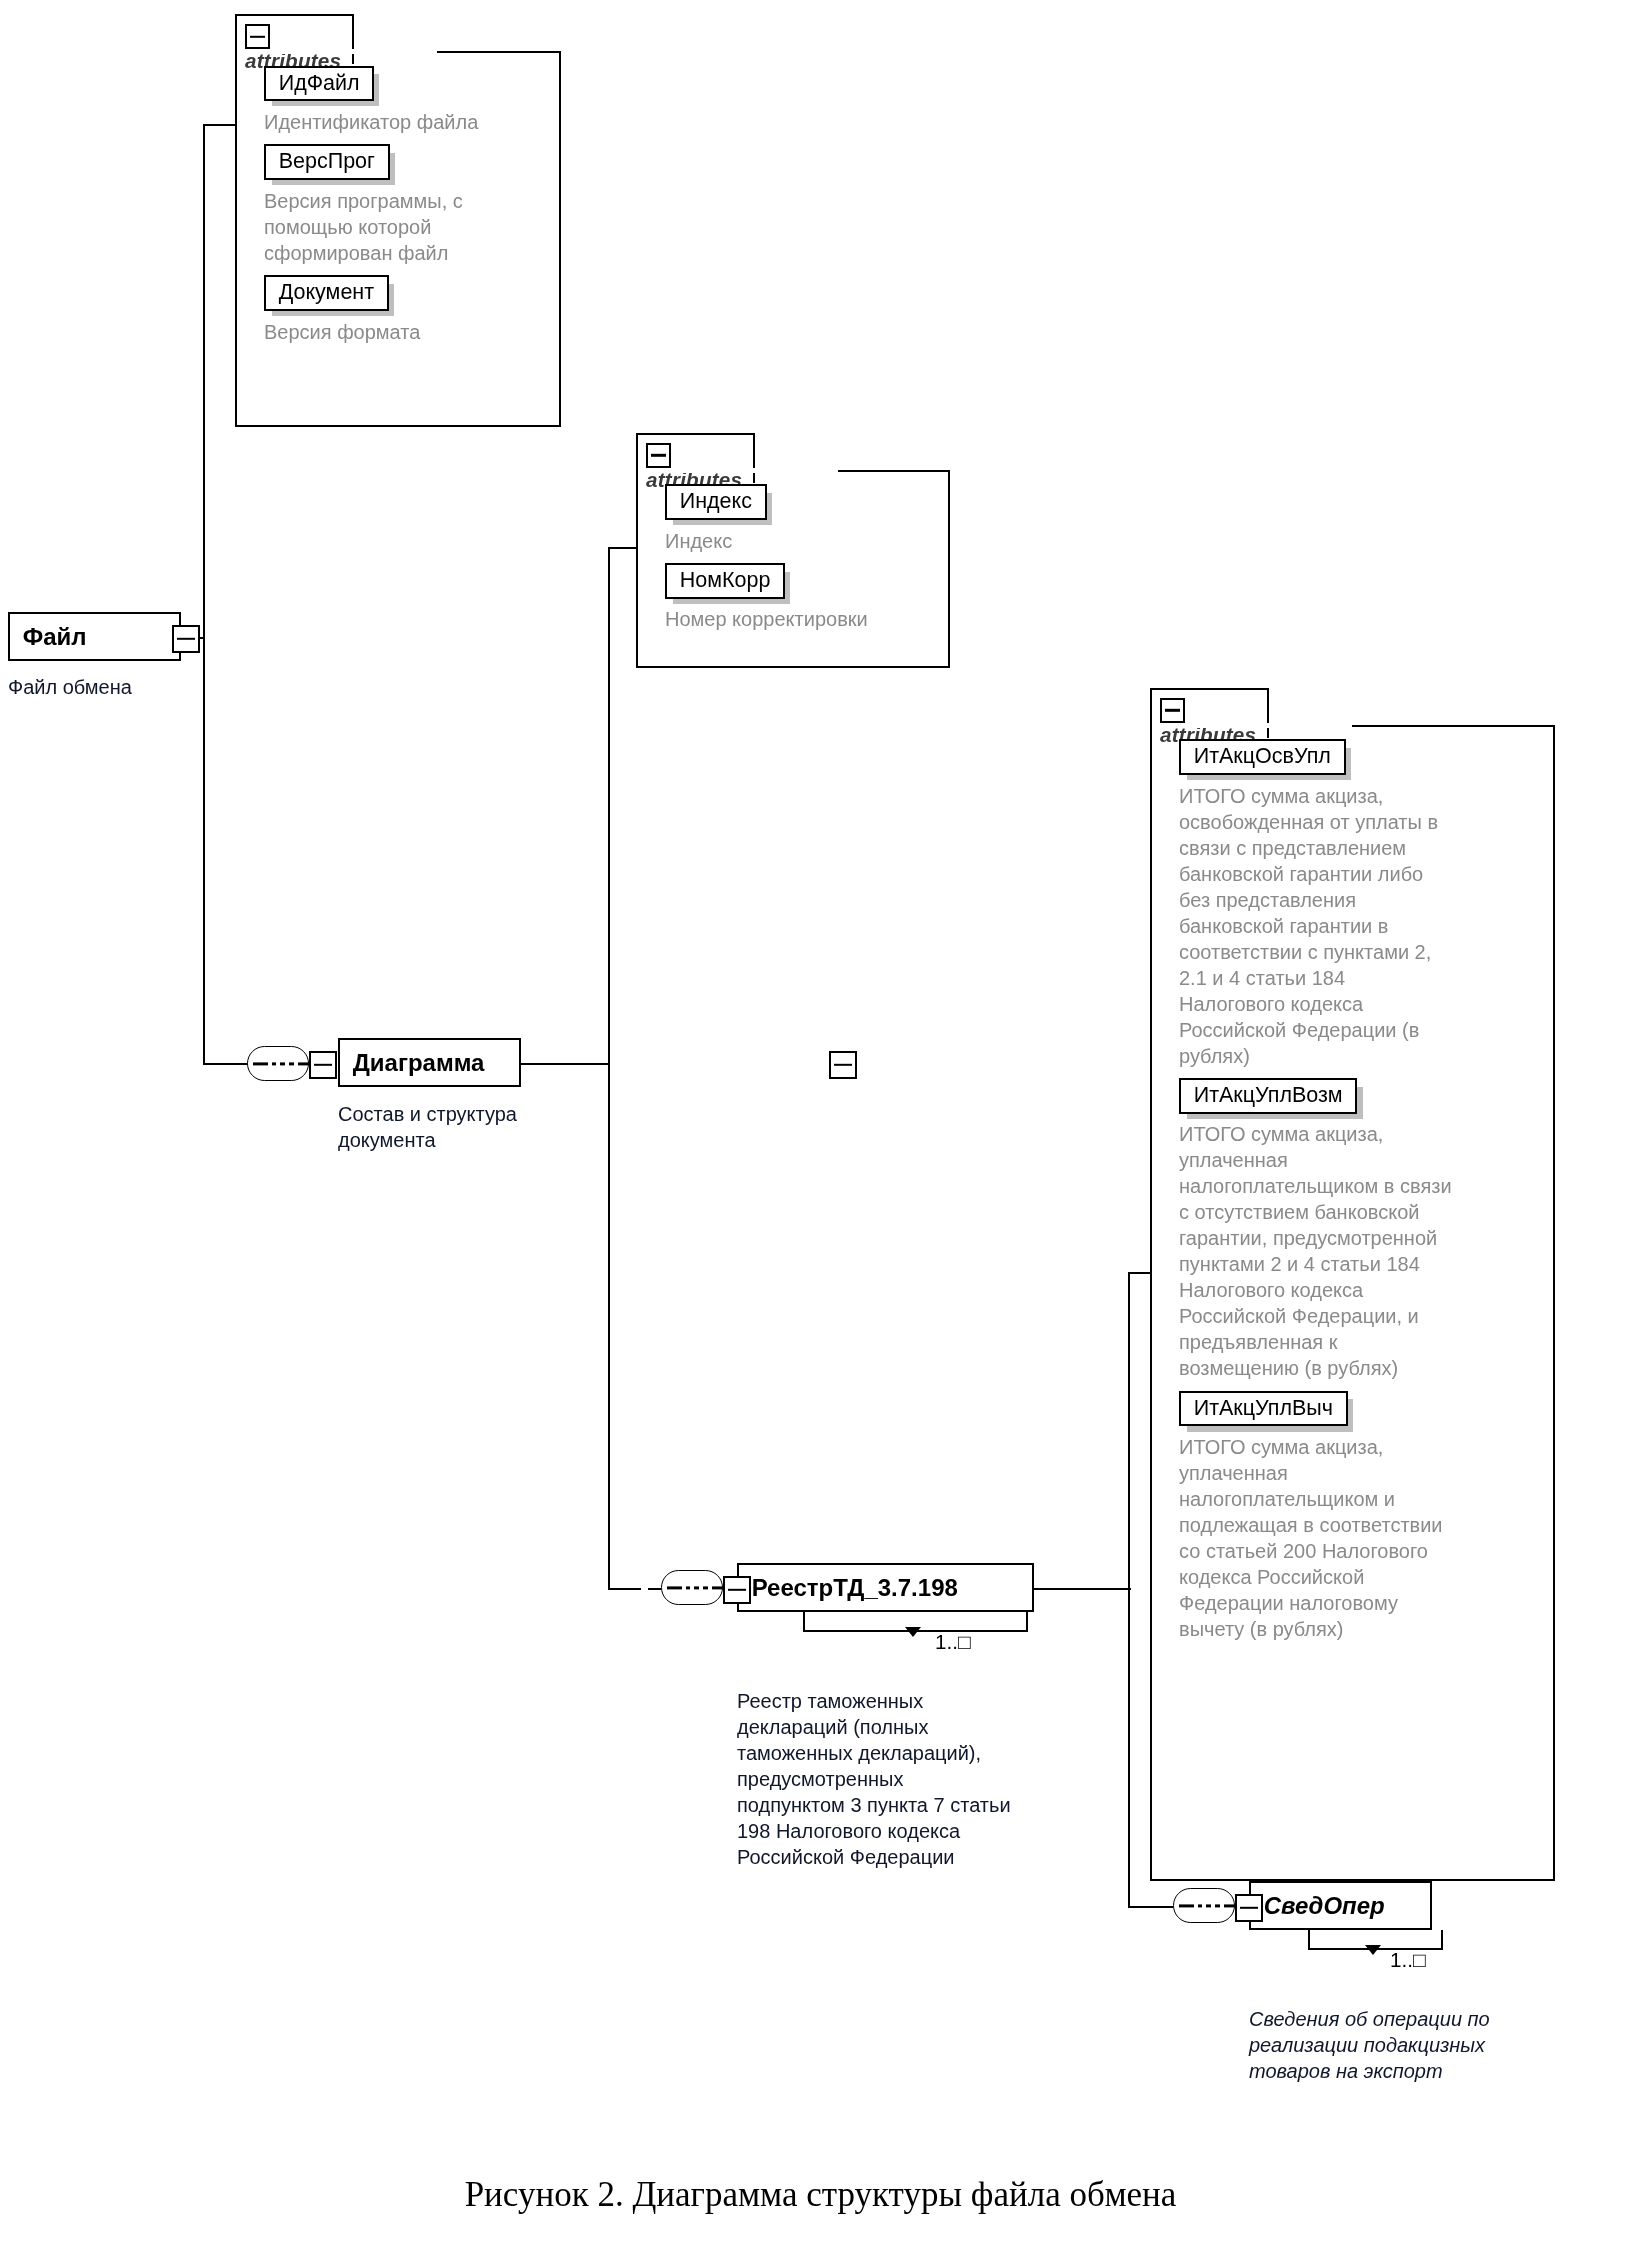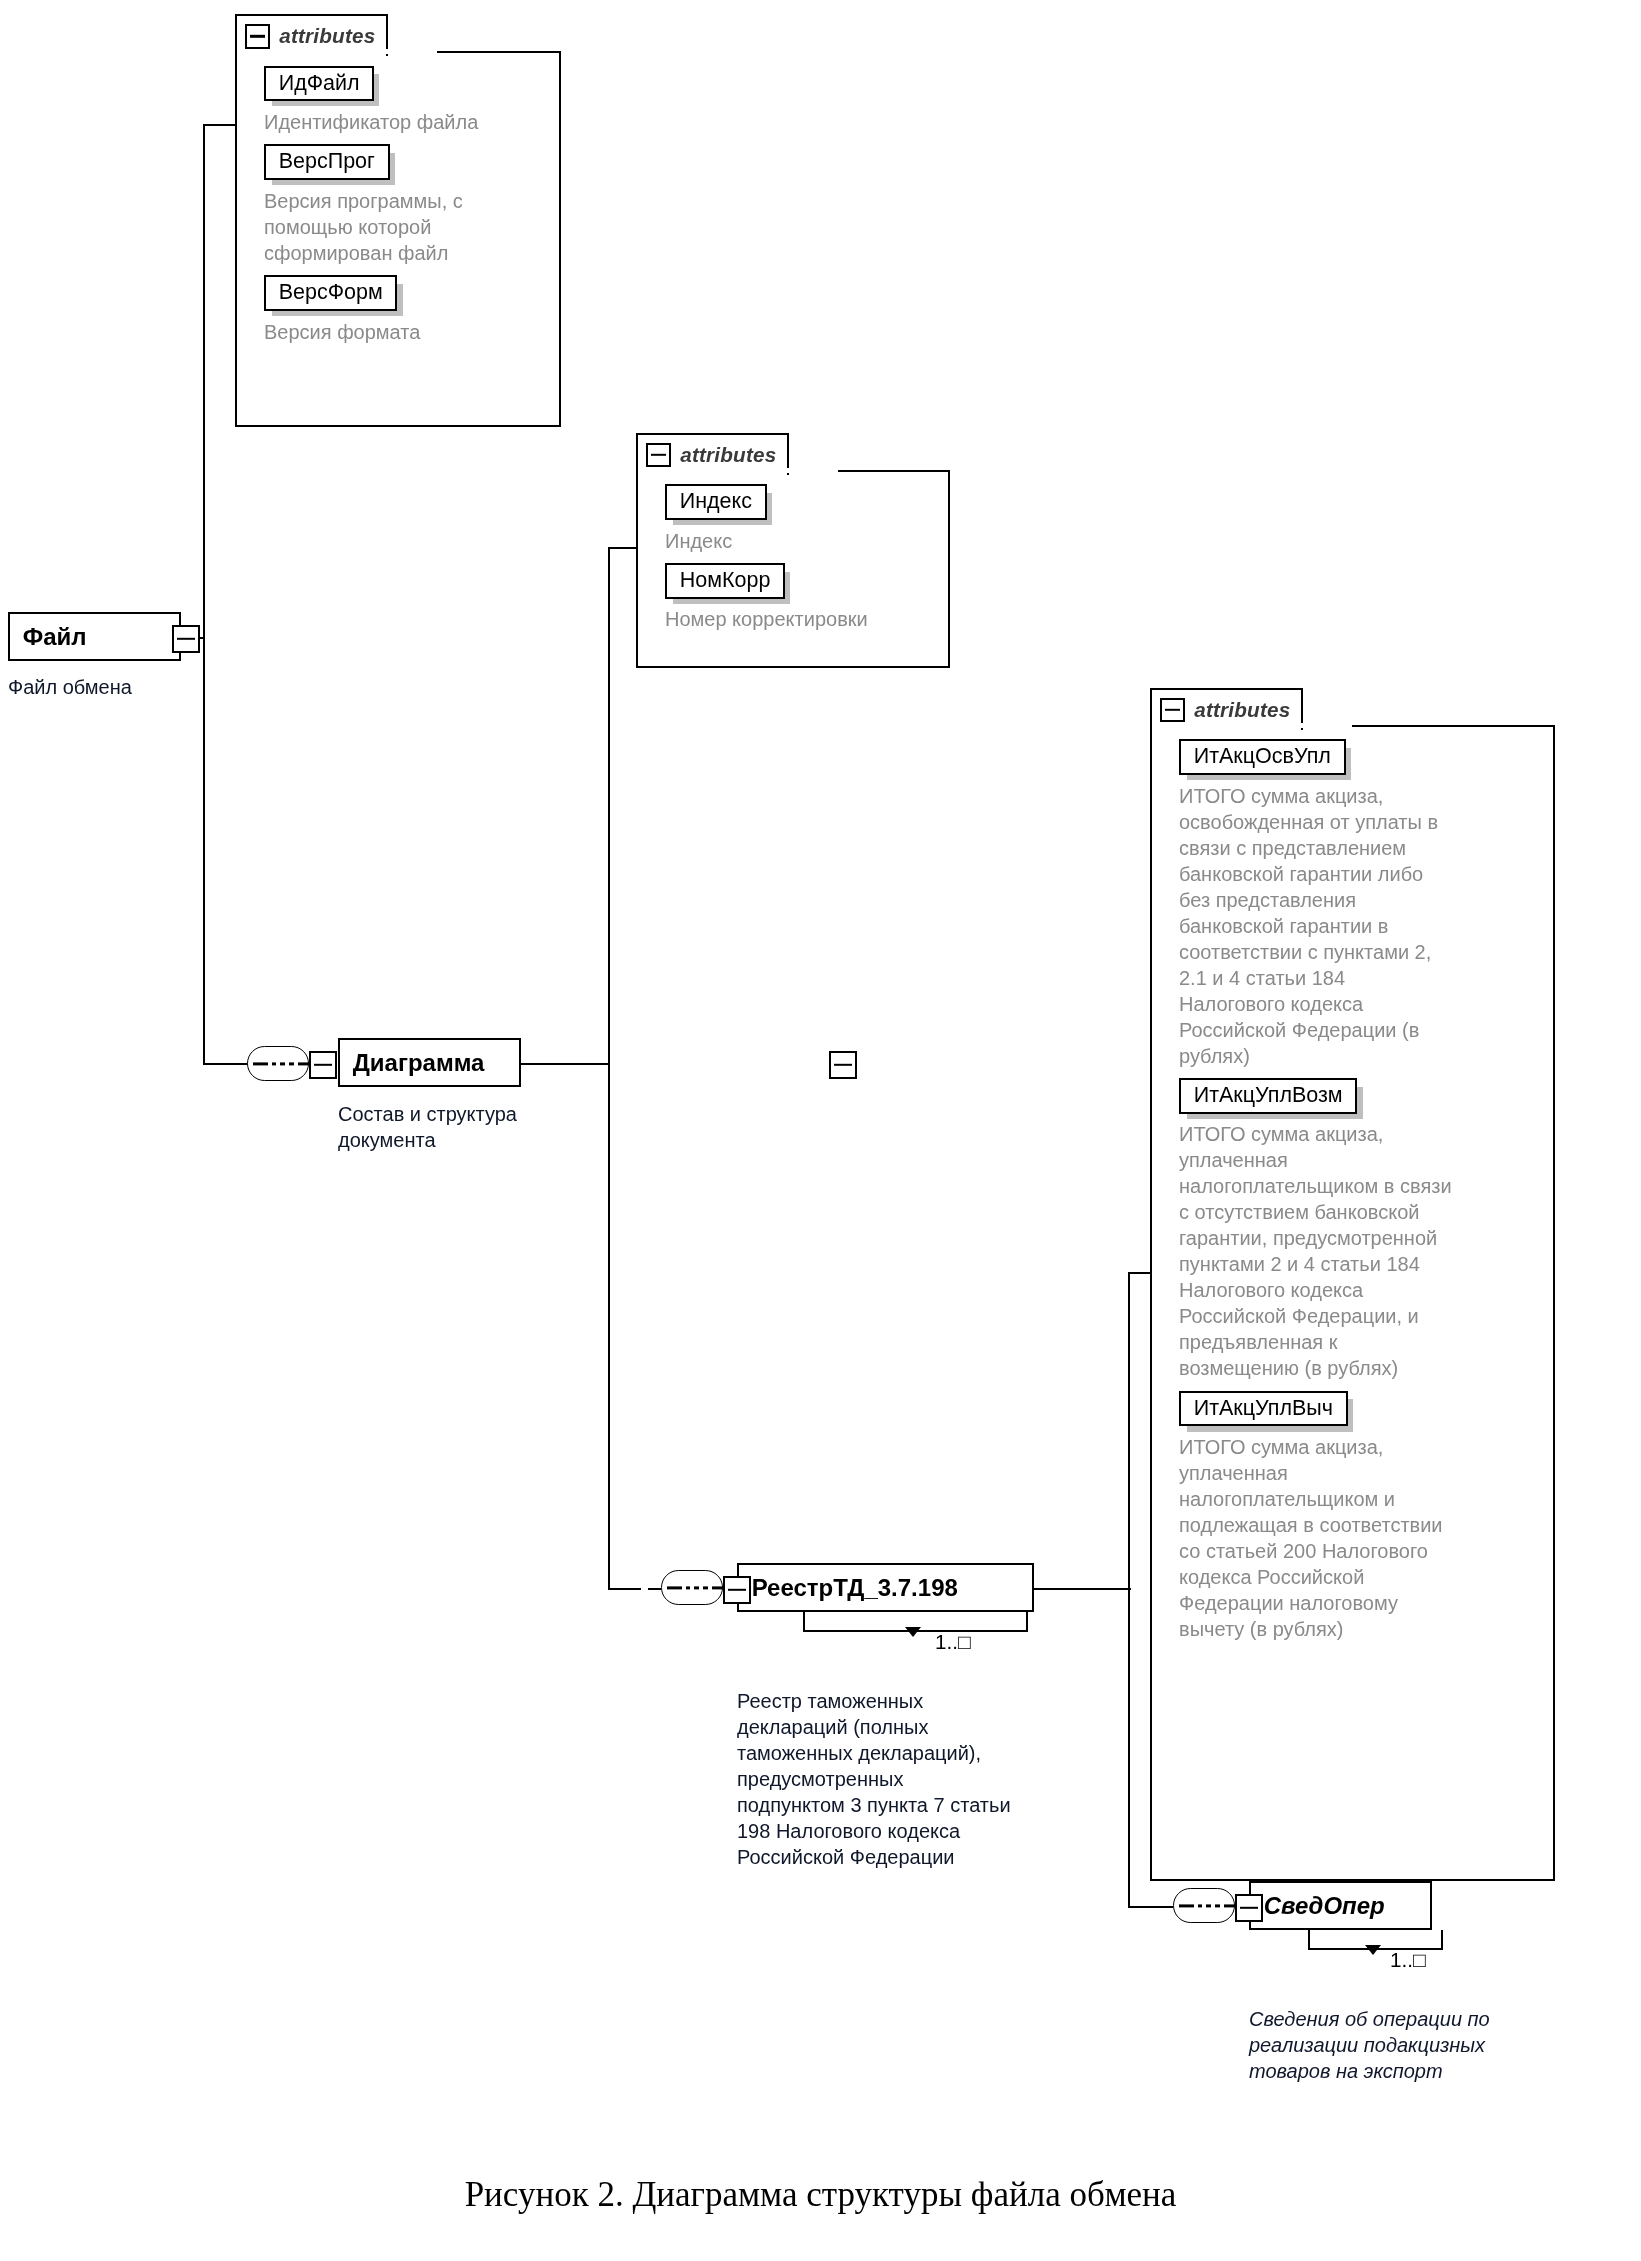--- a/index.html
+++ b/index.html
@@ -4,21 +4,21 @@
 <style>
   html,body{margin:0;padding:0;background:#fff;}
   body{font-family:"Liberation Sans", sans-serif;}
   #page{position:relative;width:1641px;height:2261px;background:#fff;overflow:hidden;}
 
   
   .attr-box{position:absolute;box-sizing:border-box;}
   .attr-box .tab{
     position:absolute;left:0;top:0;height:40px;
     border:2.4px solid #000;border-bottom:none;background:#fff;
-    display:flex;align-items:center;padding:0 11px 0 8px;z-index:3;
+    display:flex;padding:8px 11px 0 8px;z-index:3;flex-direction:column;
   }
   .attr-box .tab .minus{
     width:20.7px;height:20.7px;border:2.4px solid #000;background:#fff;
     position:relative;margin-right:9.5px;flex:0 0 auto;
   }
   .attr-box .tab .minus:before{
     content:"";position:absolute;left:3.2px;right:3.2px;top:50%;height:2.4px;
     background:#000;transform:translateY(-50%);
   }
   .attr-box .tab .tlabel{
@@ -149,21 +149,21 @@
     </div>
     <div class="body"></div>
     <div class="bodymask" style="width:200px;"></div>
     <div class="inner">
       <div class="a-name">ИдФайл</div>
       <div class="a-desc">Идентификатор файла</div>
       <div class="a-name">ВерсПрог</div>
       <div class="a-desc">Версия программы, с
 помощью которой
 сформирован файл</div>
-      <div class="a-name">ВерсФорм</div>
+      <div class="a-name">Документ</div>
       <div class="a-desc">Версия формата</div>
     </div>
   </div>
 
   <div class="seq" style="left:247px;top:1046px;">
     <div class="oval"></div>
     <div class="dd">
       <i style="left:0;width:14.3px;"></i>
       <i style="left:18.3px;width:4.8px;"></i>
       <i style="left:27px;width:4.8px;"></i>

